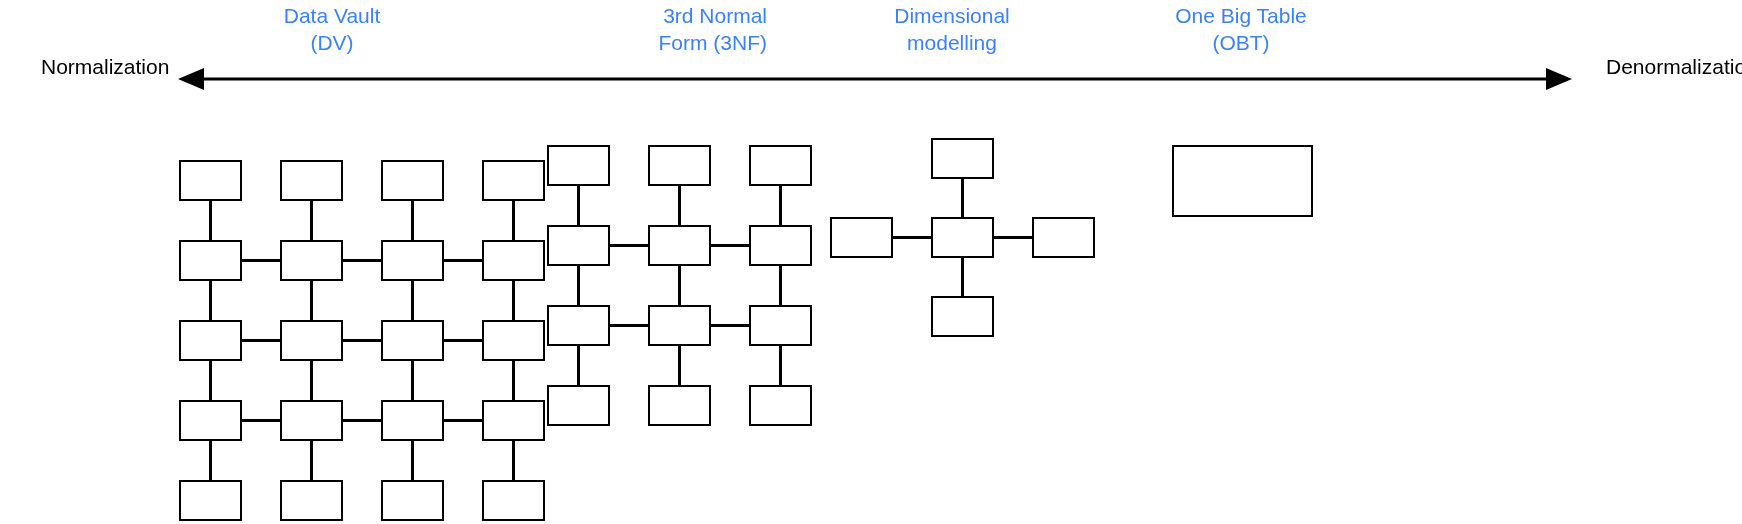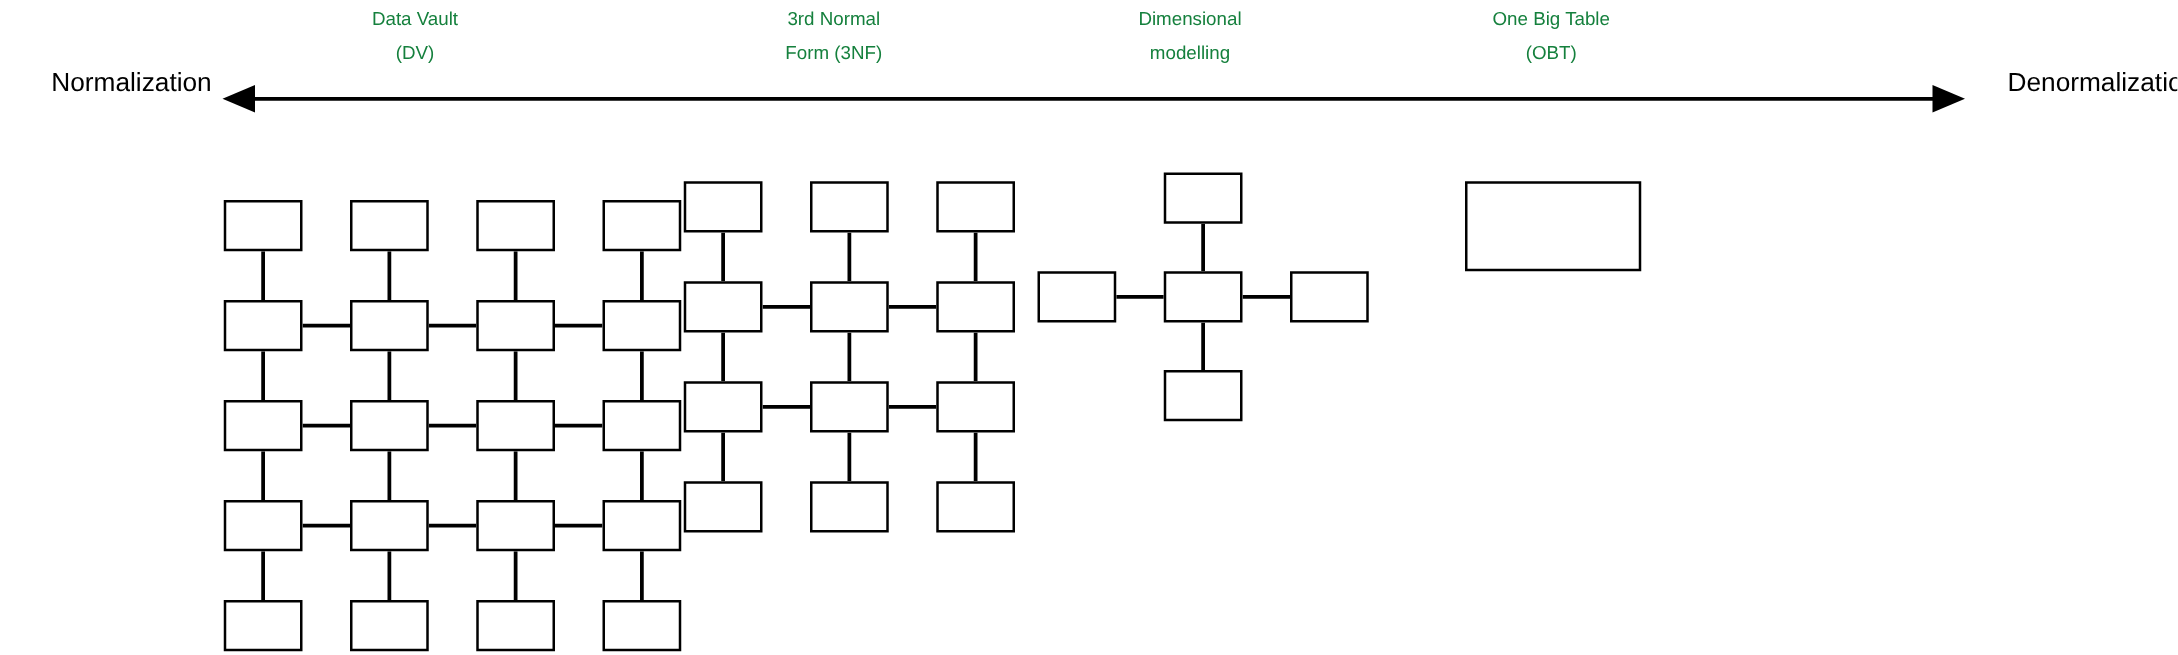--- a/index.html
+++ b/index.html
@@ -34,24 +34,24 @@
   .axis-arrow-svg {
     position: absolute;
     left: 160px;
     top: 60px;
     width: 1430px;
     height: 40px;
   }
 
   .category-label {
     position: absolute;
-    font-size: 15px;
+    font-size: 21px;
     line-height: 27px;
     text-align: center;
-    color: #15803d;
+    color: #3b82f6;
     white-space: pre-line;
   }
 
   
   .diagram-group {
     position: absolute;
   }
   .node-box {
     position: absolute;
     box-sizing: border-box;
@@ -84,21 +84,21 @@
   <div class="axis-label" id="axis-label-right">Denormalization</div>
 
   <svg class="axis-arrow-svg" viewBox="0 0 1430 40" xmlns="http://www.w3.org/2000/svg">
     <line x1="30" y1="19" x2="1400" y2="19" stroke="#000000" stroke-width="3"></line>
     <polygon points="18,19 44,8 44,30" fill="#000000"></polygon>
     <polygon points="1412,19 1386,8 1386,30" fill="#000000"></polygon>
   </svg>
 
   <div class="category-label" style="left:232px; top:2px; width:200px;">Data Vault
 (DV)</div>
-  <div class="category-label" style="left:567px; top:2px; width:200px;">3rd Normal
+  <div class="category-label" style="left:567px; top:2px; width:200px;text-align:right;">3rd Normal
 Form (3NF)</div>
   <div class="category-label" style="left:1141px; top:2px; width:200px;">One Big Table
 (OBT)</div>
   <div class="category-label" style="left:852px; top:2px; width:200px;">Dimensional
 modelling</div>
 
   <div class="diagram-group" id="group-data-vault">
       <div class="edge edge-v" style="left: 209.25px; top: 201px; height: 39px;"></div>
       <div class="node-box" style="left: 179px; top: 160px; width: 63px; height: 41px;"></div>
       <div class="edge edge-v" style="left: 310.25px; top: 201px; height: 39px;"></div>

